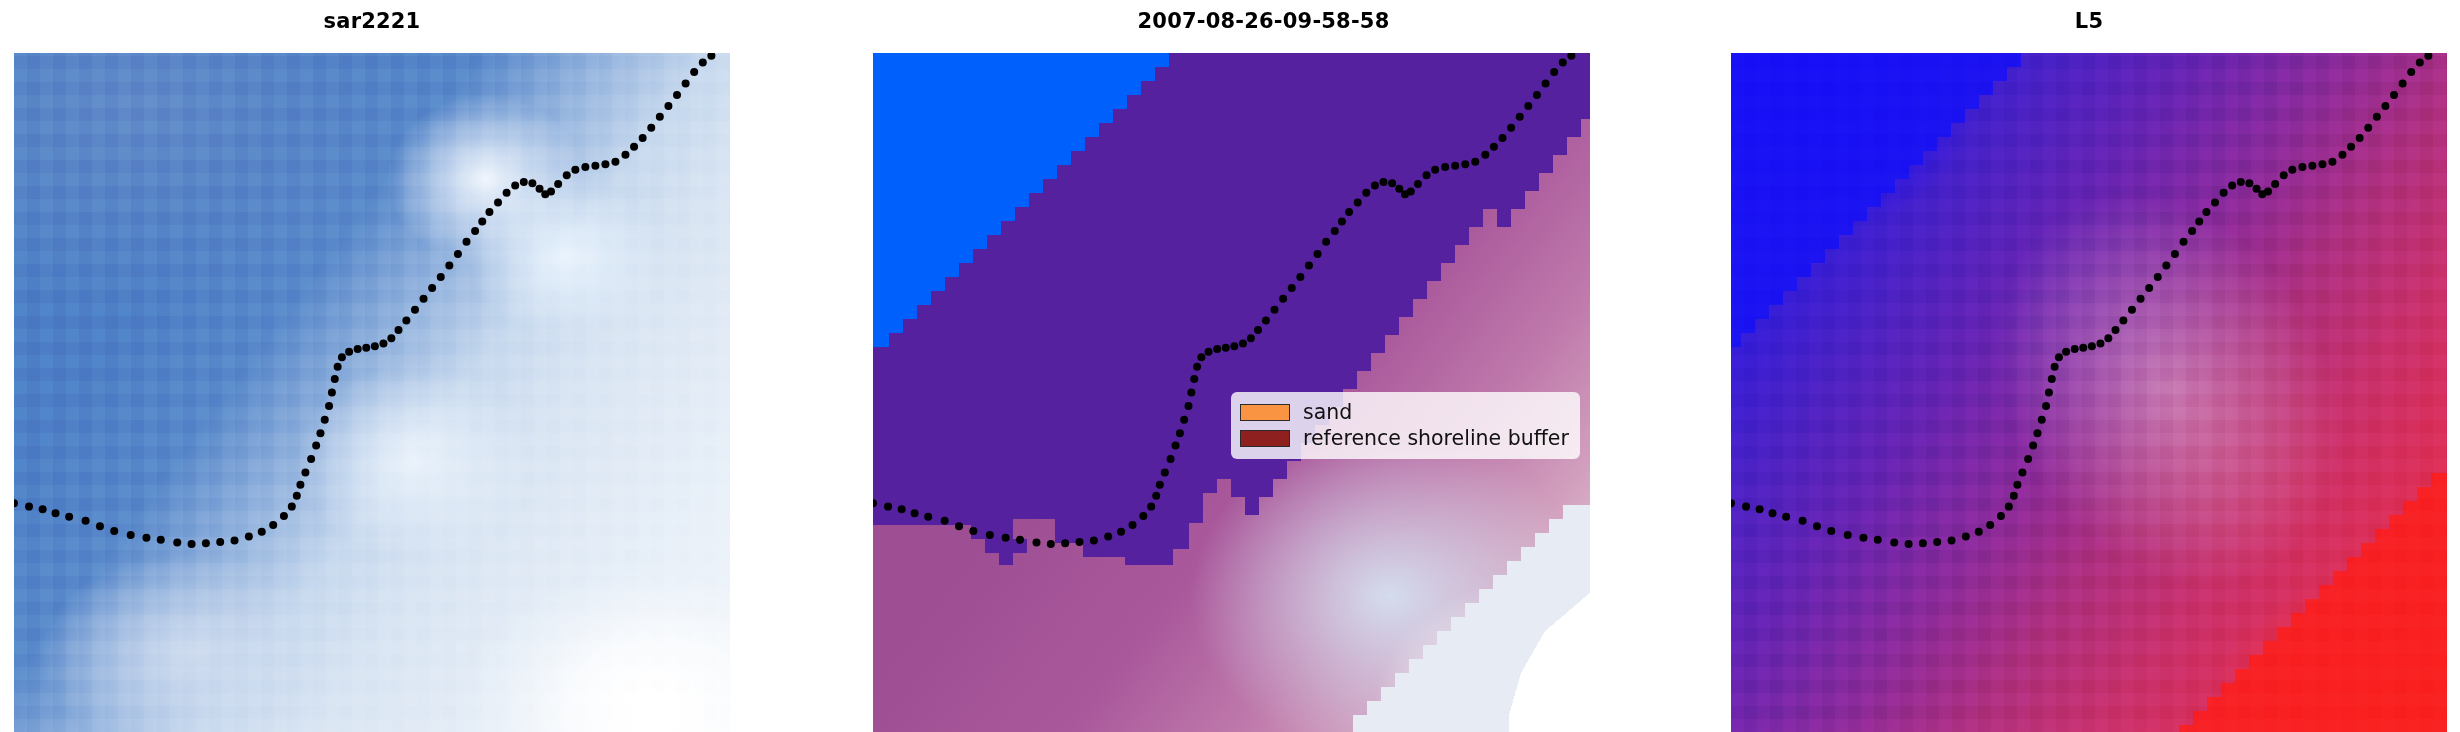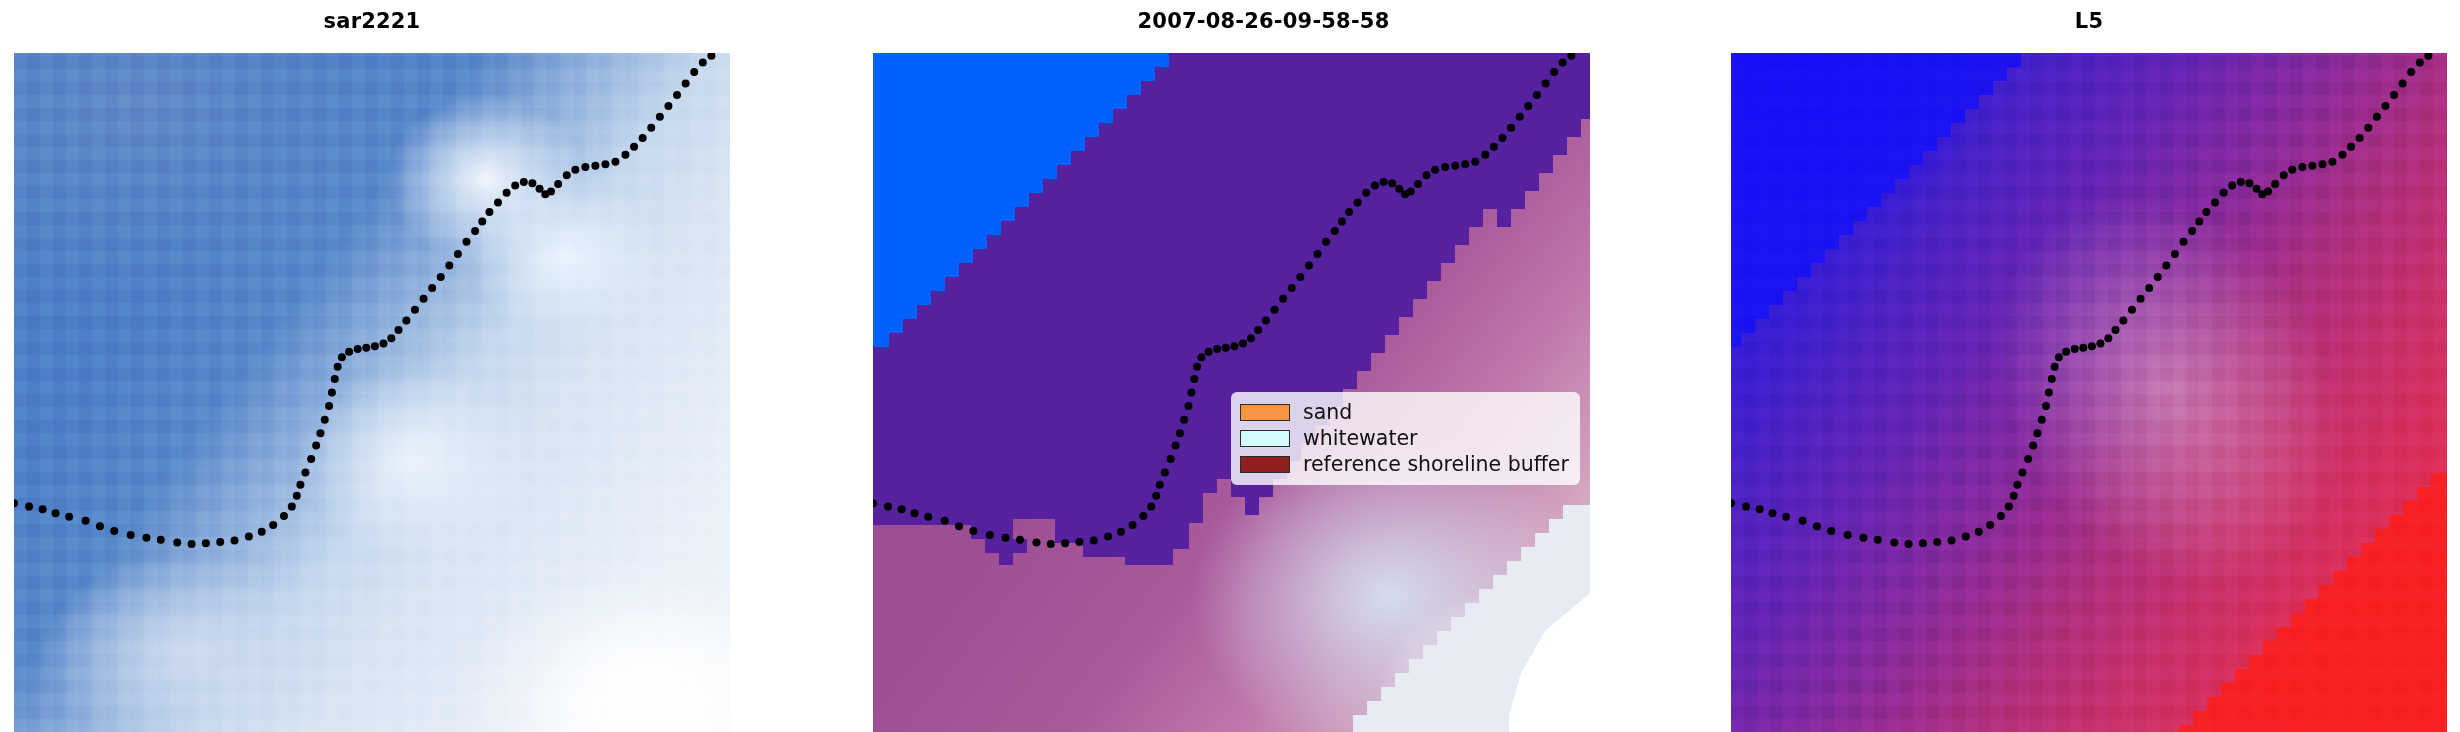--- a/index.html
+++ b/index.html
@@ -340,24 +340,20 @@
         </g>
     </svg>
 
     <div class="legend">
 
       <div class="legend-row">
         <span class="legend-swatch" style="background:#f89442;border-color:#2b2b2b;"></span>
         <span class="legend-label">sand</span>
       </div>
 
-      <div class="legend-row">
-        <span class="legend-swatch" style="background:#d2fbfd;border-color:#2b2b2b;"></span>
-        <span class="legend-label">whitewater</span>
-      </div>
 
 
 
       <div class="legend-row">
         <span class="legend-swatch" style="background:#8e2020;border-color:#2b2b2b;"></span>
         <span class="legend-label">reference shoreline buffer</span>
       </div>
 
     </div>
   </div>

